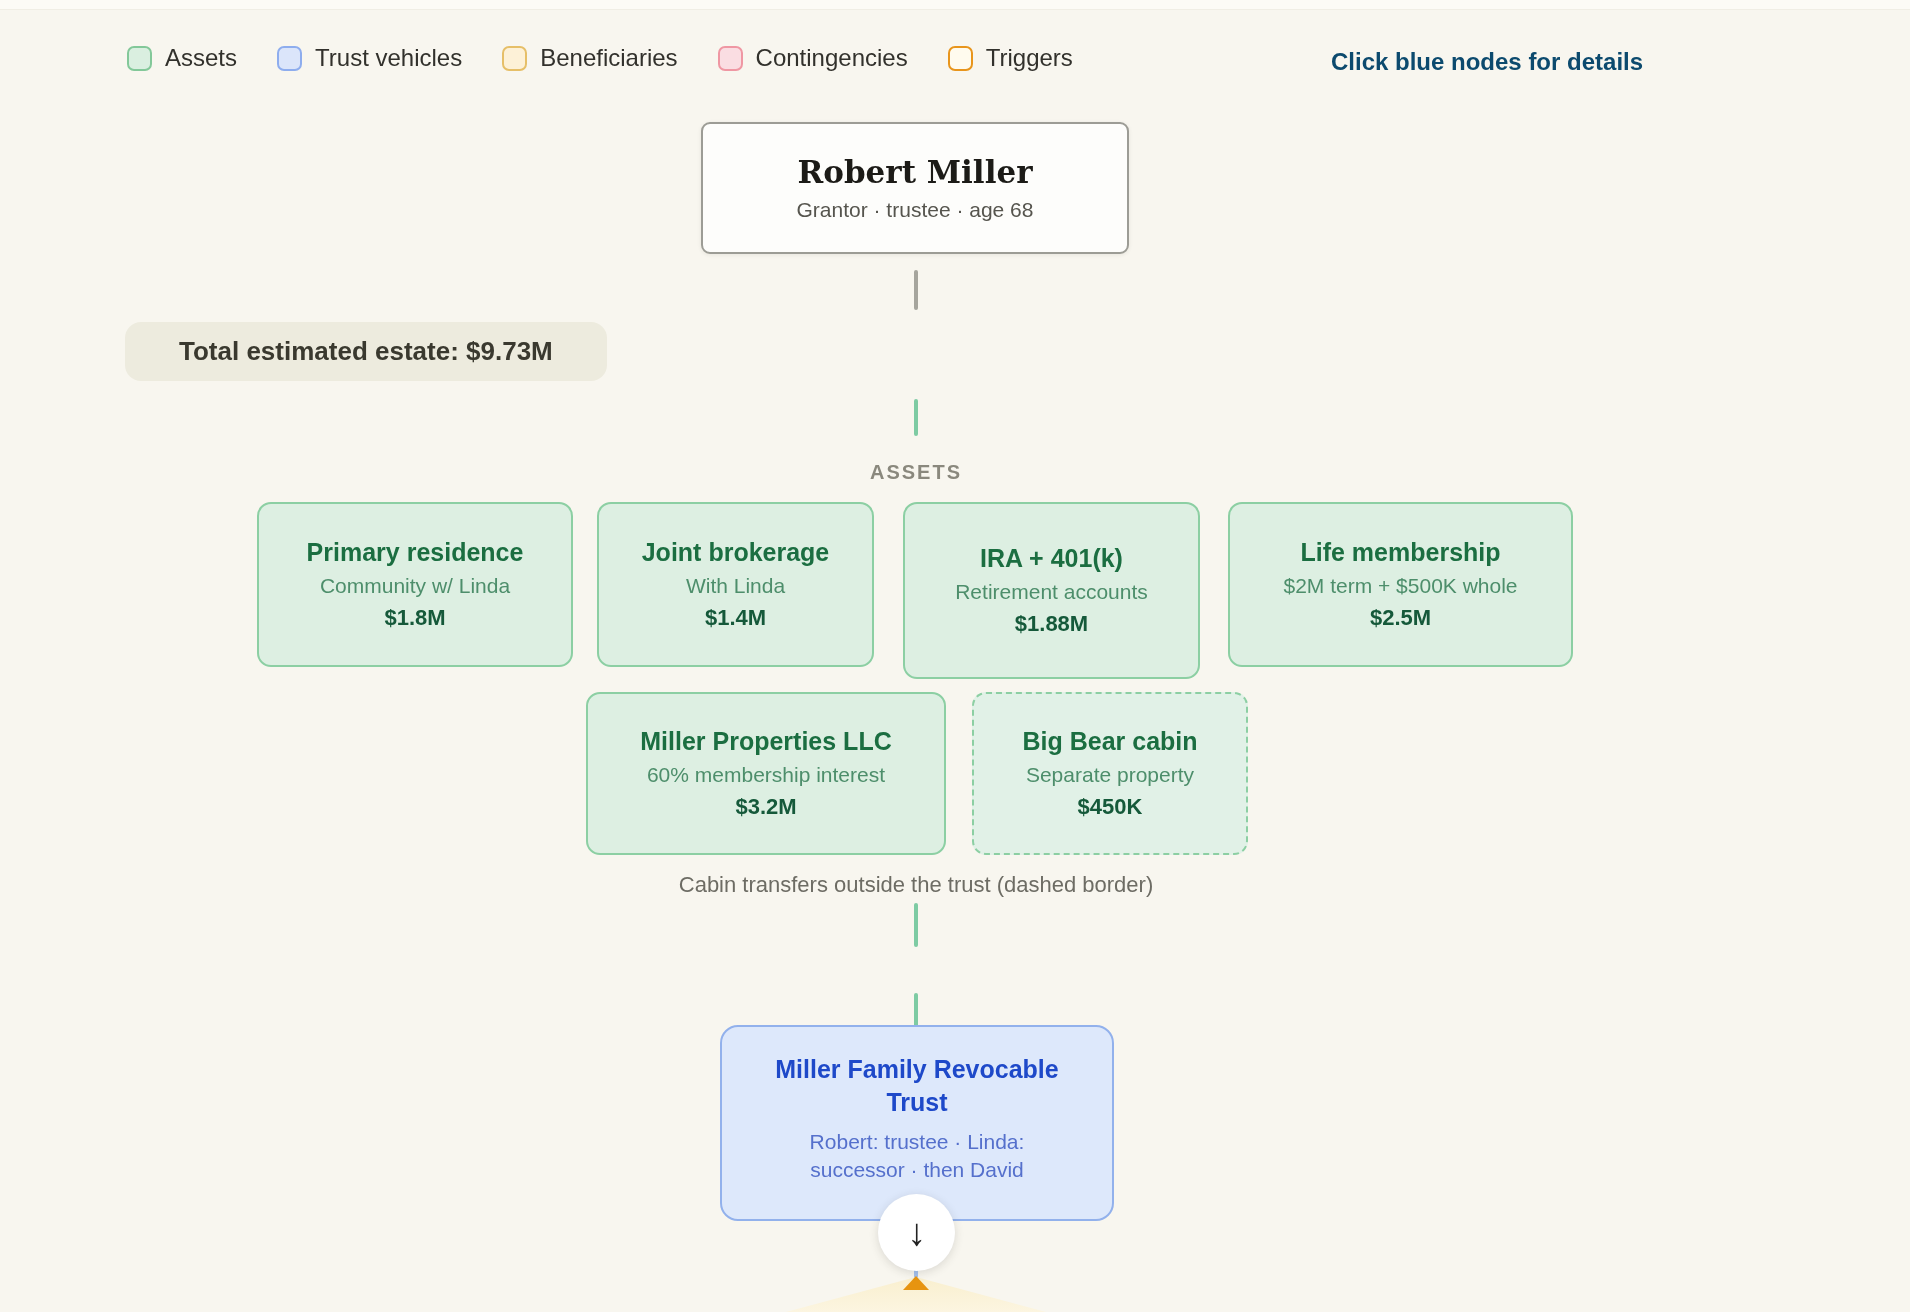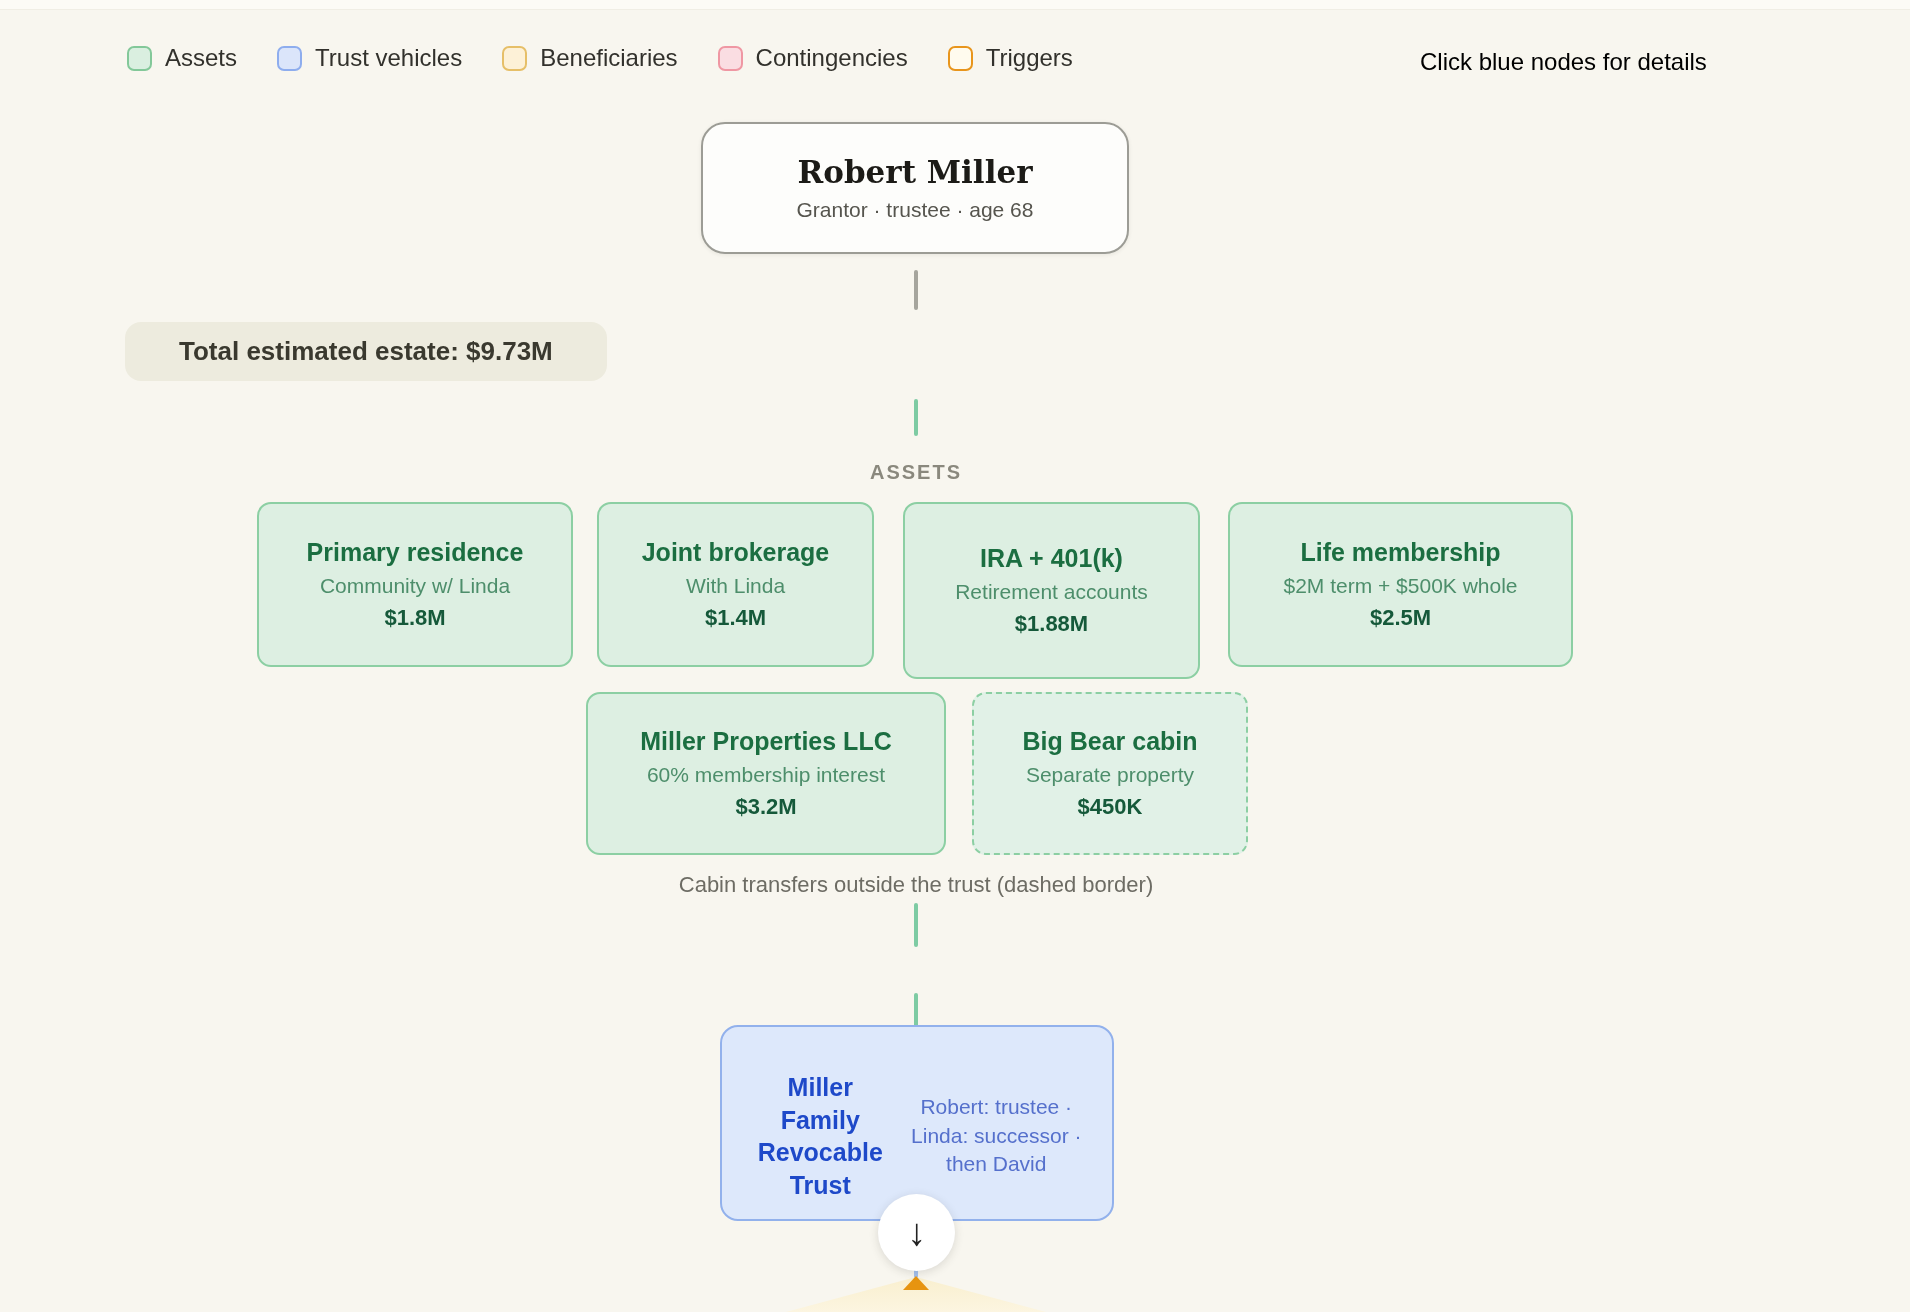--- a/index.html
+++ b/index.html
@@ -23,28 +23,28 @@
   }
   .legend-item { display:flex; align-items:center; gap:13px; }
   .swatch { width:25px; height:25px; border-radius:7px; border:2px solid; }
   .swatch.assets        { background:#daefe0; border-color:#83c899; }
   .swatch.trust         { background:#dbe5fa; border-color:#8eadee; }
   .swatch.beneficiaries { background:#fdf1d7; border-color:#e6bf68; }
   .swatch.contingencies { background:#fadde2; border-color:#ef97a3; }
   .swatch.triggers      { background:#fffbee; border-color:#e8951c; }
   .legend-label { font-size:24px; font-weight:500; color:#32312c; }
   .hint {
-    position:absolute; left:1420px; top:48px;
-    font-size:24px; font-weight:400; color:#000000;
+    position:absolute; left:1331px; top:48px;
+    font-size:24px; font-weight:700; color:#0c4a6e;
   }
 
   
   .grantor-node {
     position:absolute; left:701px; top:122px; width:428px; height:132px;
-    background:#fdfdfb; border:2px solid #9c9c95; border-radius:24px;
+    background:#fdfdfb; border:2px solid #9c9c95; border-radius:9px;
     box-shadow:0 1px 4px rgba(40,40,30,0.08);
     display:flex; flex-direction:column; align-items:center; justify-content:center; gap:8px;
   }
   .grantor-name {
     font-family:"DejaVu Serif", serif; font-weight:700;
     font-size:31px; color:#1c1b17;
   }
   .grantor-sub { font-size:21px; color:#56554e; }
 
   
@@ -98,21 +98,21 @@
     position:absolute; left:916px; top:948px; transform:translateX(-50%);
     background:#f7f5ec; border:2px solid #dbd8c9; border-radius:999px;
     padding:9px 26px; white-space:nowrap;
     font-size:22px; font-weight:700; color:#32312a;
   }
 
   
   .trust-node {
     position:absolute; left:720px; top:1025px; width:394px; height:196px;
     background:#dde8fb; border:2px solid #92b1ec; border-radius:18px;
-    display:flex; flex-direction:row; align-items:center; justify-content:flex-start;
+    display:flex; flex-direction:column; align-items:center; justify-content:flex-start;
     padding:26px 24px 0; text-align:center; gap:10px;
     cursor:pointer;
   }
   .trust-title { font-size:25px; font-weight:700; color:#1e49c9; line-height:1.3; }
   .trust-sub   { font-size:21px; color:#5570cc; line-height:1.35; max-width:300px; }
 
   
   .scroll-circle {
     position:absolute; left:878px; top:1194px; width:77px; height:77px;
     background:#ffffff; border-radius:50%;

